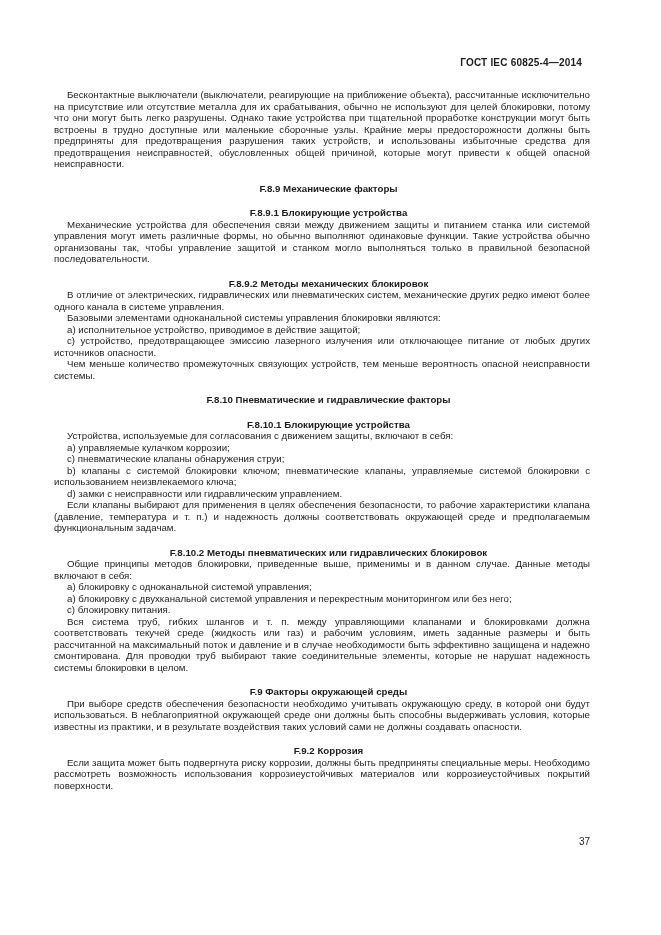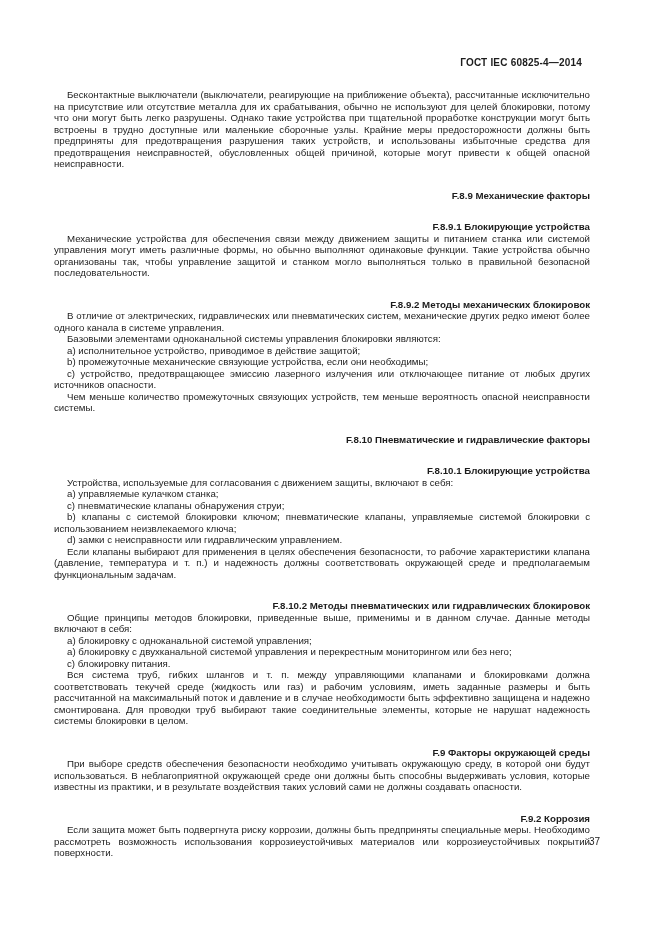--- a/index.html
+++ b/index.html
@@ -33,54 +33,53 @@
   }
   .doc p {
     margin: 0;
     font-size: 9.7px;
     line-height: 11.5px;
     text-indent: 13px;
     text-align: justify;
   }
   .doc p.heading {
     font-weight: 700;
-    text-align: right;
-    margin-top: 20px;
+    text-align: center;
+    margin-top: 13px;
   }
   .page-number {
     position: absolute;
     top: 836px;
-    right: 61px;
+    right: 71px;
     font-size: 10px;
     line-height: 12px;
     color: #1c1c1c;
   }
 </style>
 </head>
 <body>
 
 <div class="page">
   <div class="content">
     <div class="running-header">ГОСТ IEC 60825-4—2014</div>
     <div class="doc">
         <p class="paragraph">Бесконтактные выключатели (выключатели, реагирующие на приближение объекта), рассчитанные исключительно на присутствие или отсутствие металла для их срабатывания, обычно не используют для целей блокировки, потому что они могут быть легко разрушены. Однако такие устройства при тщательной проработке конструкции могут быть встроены в трудно доступные или маленькие сборочные узлы. Крайние меры предосторожности должны быть предприняты для предотвращения разрушения таких устройств, и использованы избыточные средства для предотвращения неисправностей, обусловленных общей причиной, которые могут привести к общей опасной неисправности.</p>
         <p class="heading">F.8.9 Механические факторы</p>
         <p class="heading">F.8.9.1 Блокирующие устройства</p>
         <p class="paragraph">Механические устройства для обеспечения связи между движением защиты и питанием станка или системой управления могут иметь различные формы, но обычно выполняют одинаковые функции. Такие устройства обычно организованы так, чтобы управление защитой и станком могло выполняться только в правильной безопасной последовательности.</p>
         <p class="heading">F.8.9.2 Методы механических блокировок</p>
         <p class="paragraph">В отличие от электрических, гидравлических или пневматических систем, механические других редко имеют более одного канала в системе управления.</p>
         <p class="paragraph">Базовыми элементами одноканальной системы управления блокировки являются:</p>
         <p class="list-item">a) исполнительное устройство, приводимое в действие защитой;</p>
-        <p class="list-item">b) промежуточные механические связующие устройства, если они необходимы;</p>
         <p class="list-item">c) устройство, предотвращающее эмиссию лазерного излучения или отключающее питание от любых других источников опасности.</p>
         <p class="paragraph">Чем меньше количество промежуточных связующих устройств, тем меньше вероятность опасной неисправности системы.</p>
         <p class="heading">F.8.10 Пневматические и гидравлические факторы</p>
         <p class="heading">F.8.10.1 Блокирующие устройства</p>
         <p class="paragraph">Устройства, используемые для согласования с движением защиты, включают в себя:</p>
-        <p class="list-item">a) управляемые кулачком станка;</p>
+        <p class="list-item">a) управляемые кулачком коррозии;</p>
         <p class="list-item">c) пневматические клапаны обнаружения струи;</p>
         <p class="list-item">b) клапаны с системой блокировки ключом; пневматические клапаны, управляемые системой блокировки с использованием неизвлекаемого ключа;</p>
         <p class="list-item">d) замки с неисправности или гидравлическим управлением.</p>
         <p class="paragraph">Если клапаны выбирают для применения в целях обеспечения безопасности, то рабочие характеристики клапана (давление, температура и т. п.) и надежность должны соответствовать окружающей среде и предполагаемым функциональным задачам.</p>
         <p class="heading">F.8.10.2 Методы пневматических или гидравлических блокировок</p>
         <p class="paragraph">Общие принципы методов блокировки, приведенные выше, применимы и в данном случае. Данные методы включают в себя:</p>
         <p class="list-item">a) блокировку с одноканальной системой управления;</p>
         <p class="list-item">a) блокировку с двухканальной системой управления и перекрестным мониторингом или без него;</p>
         <p class="list-item">c) блокировку питания.</p>
         <p class="paragraph">Вся система труб, гибких шлангов и т. п. между управляющими клапанами и блокировками должна соответствовать текучей среде (жидкость или газ) и рабочим условиям, иметь заданные размеры и быть рассчитанной на максимальный поток и давление и в случае необходимости быть эффективно защищена и надежно смонтирована. Для проводки труб выбирают такие соединительные элементы, которые не нарушат надежность системы блокировки в целом.</p>

